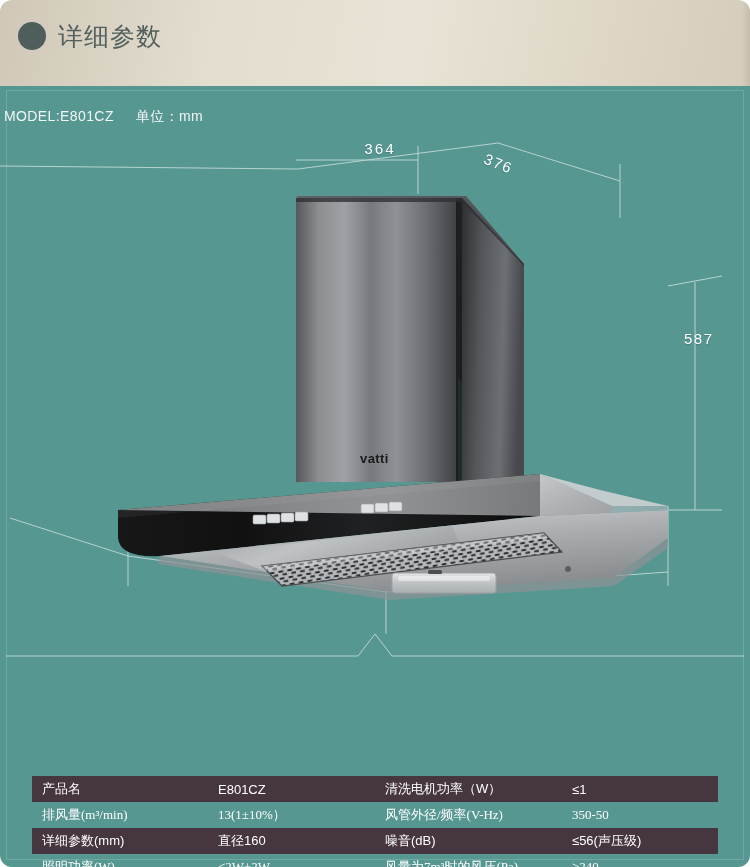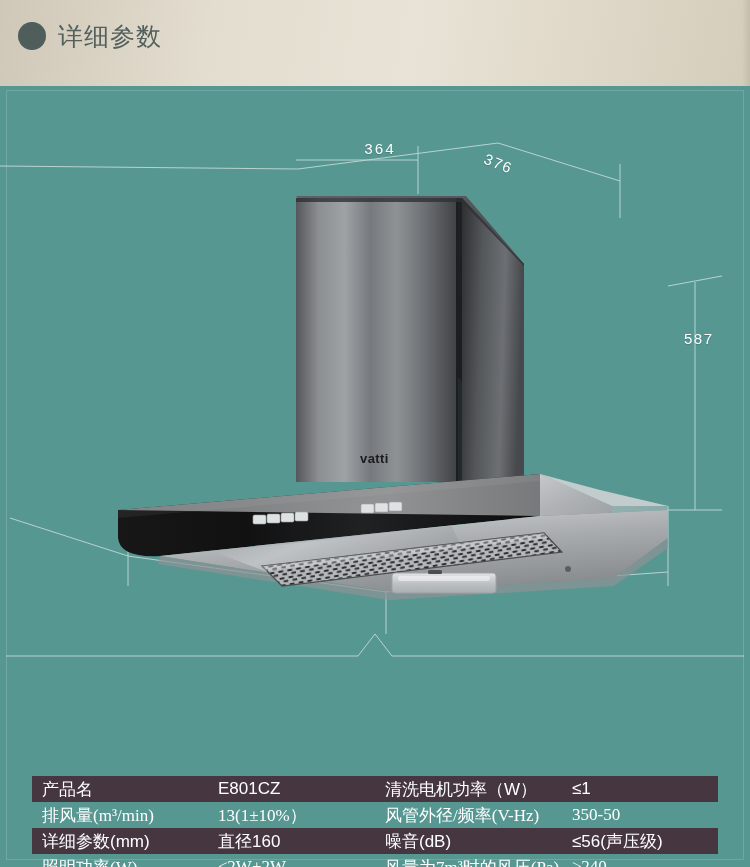--- a/index.html
+++ b/index.html
@@ -7,20 +7,21 @@
     padding: 0;
     background: #ffffff;
   }
   #page {
     position: relative;
     width: 750px;
     height: 867px;
     overflow: hidden;
     font-family: "Liberation Sans", "DejaVu Sans", sans-serif;
     background: #ffffff;
+    border-radius: 12px;
   }
 
   
   #header-band {
     position: absolute;
     left: 0; top: 0;
     width: 750px; height: 86px;
     background: linear-gradient(100deg, #cfc8b8 0%, #e3ddcf 28%, #e8e3d6 55%, #ded7c7 80%, #d4cdbc 100%);
     border-bottom: 1px solid #c9c2b2;
   }
@@ -96,21 +97,21 @@
   #spec-table {
     position: absolute;
     left: 32px; top: 690px;
     width: 686px;
     border-collapse: collapse;
     table-layout: fixed;
   }
   #spec-table td {
     height: 26px;
     padding: 0 0 0 10px;
-    font-size: 17px;
+    font-size: 13px;
     color: #ffffff;
     vertical-align: middle;
     white-space: nowrap;
     overflow: hidden;
   }
   #spec-table tr.odd td { background: #463640; }
   #spec-table tr.even td { background: transparent; font-family: Liberation Serif, serif; }
   #spec-table col.c1 { width: 176px; }
   #spec-table col.c2 { width: 167px; }
   #spec-table col.c3 { width: 187px; }
@@ -124,20 +125,23 @@
   <div id="header-band">
     <div id="title-row">
       <span id="title-bullet"></span>
       <span id="title-text">详细参数</span>
     </div>
   </div>
 
   <div id="stage">
     <div id="stage-inner-border"></div>
 
+    <div id="model-line">
+      <span>MODEL:E801CZ</span><span class="gap"></span><span>单位：mm</span>
+    </div>
 
     <div class="dimlabel" style="left:364px; top:56px;font-family:Liberation Mono, monospace;">364</div>
     <div class="dimlabel" style="left:488px; top:64px; transform:rotate(22deg); transform-origin:left top;">376</div>
     <div class="dimlabel" style="left:684px; top:244px;">587</div>
     <div class="dimlabel" style="left:180px; top:424px; transform:rotate(20deg); transform-origin:left top;">578</div>
     <div class="dimlabel" style="left:440px; top:440px;">900</div>
 
     <svg id="product" viewBox="0 0 750 781">
       <defs>
         <linearGradient id="chimFront" x1="0" y1="0" x2="1" y2="0">

